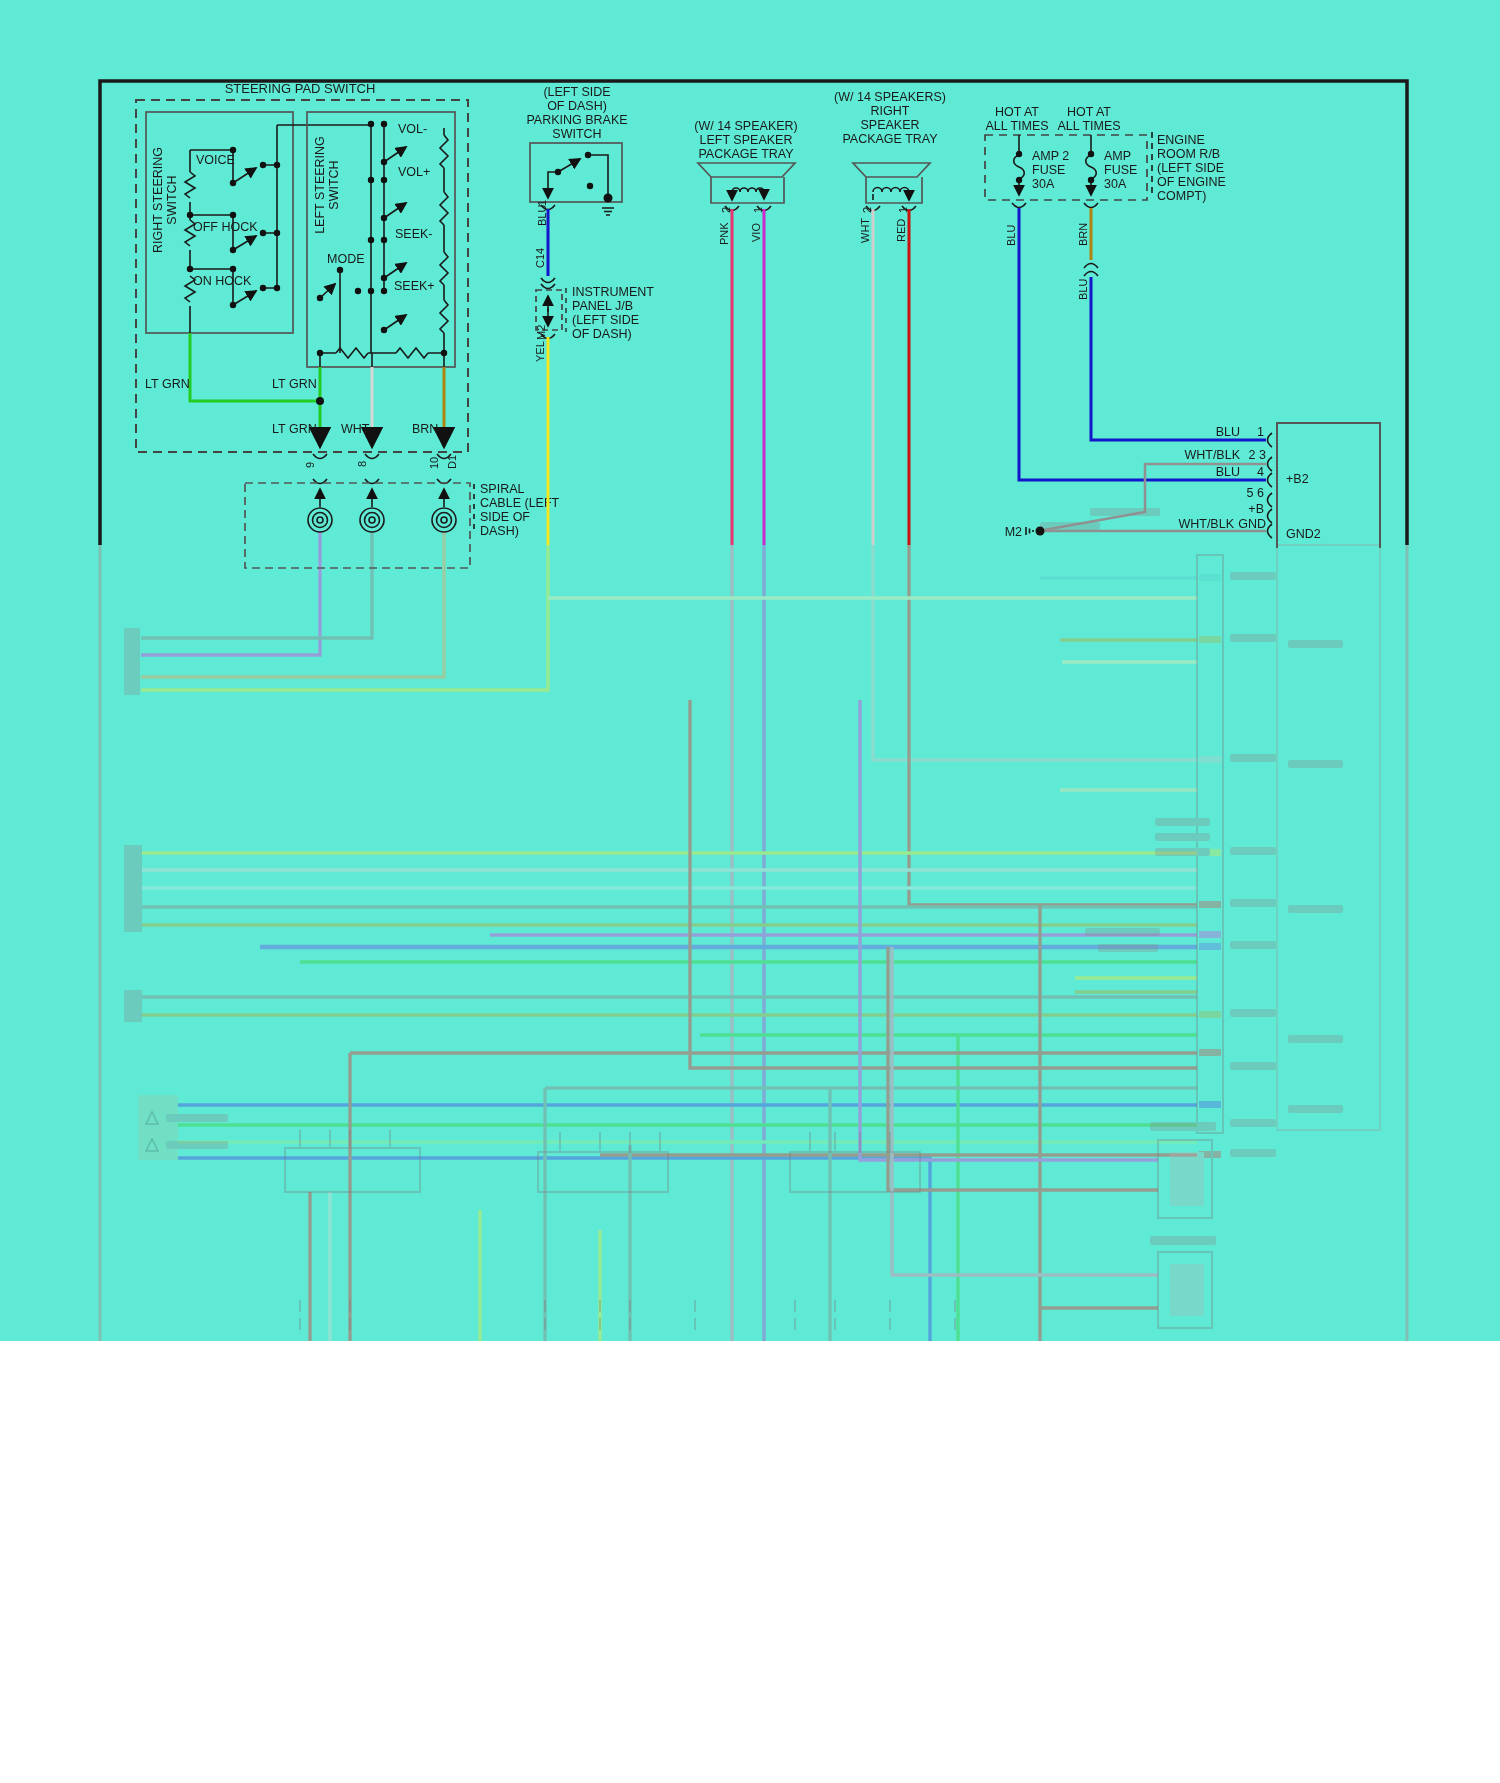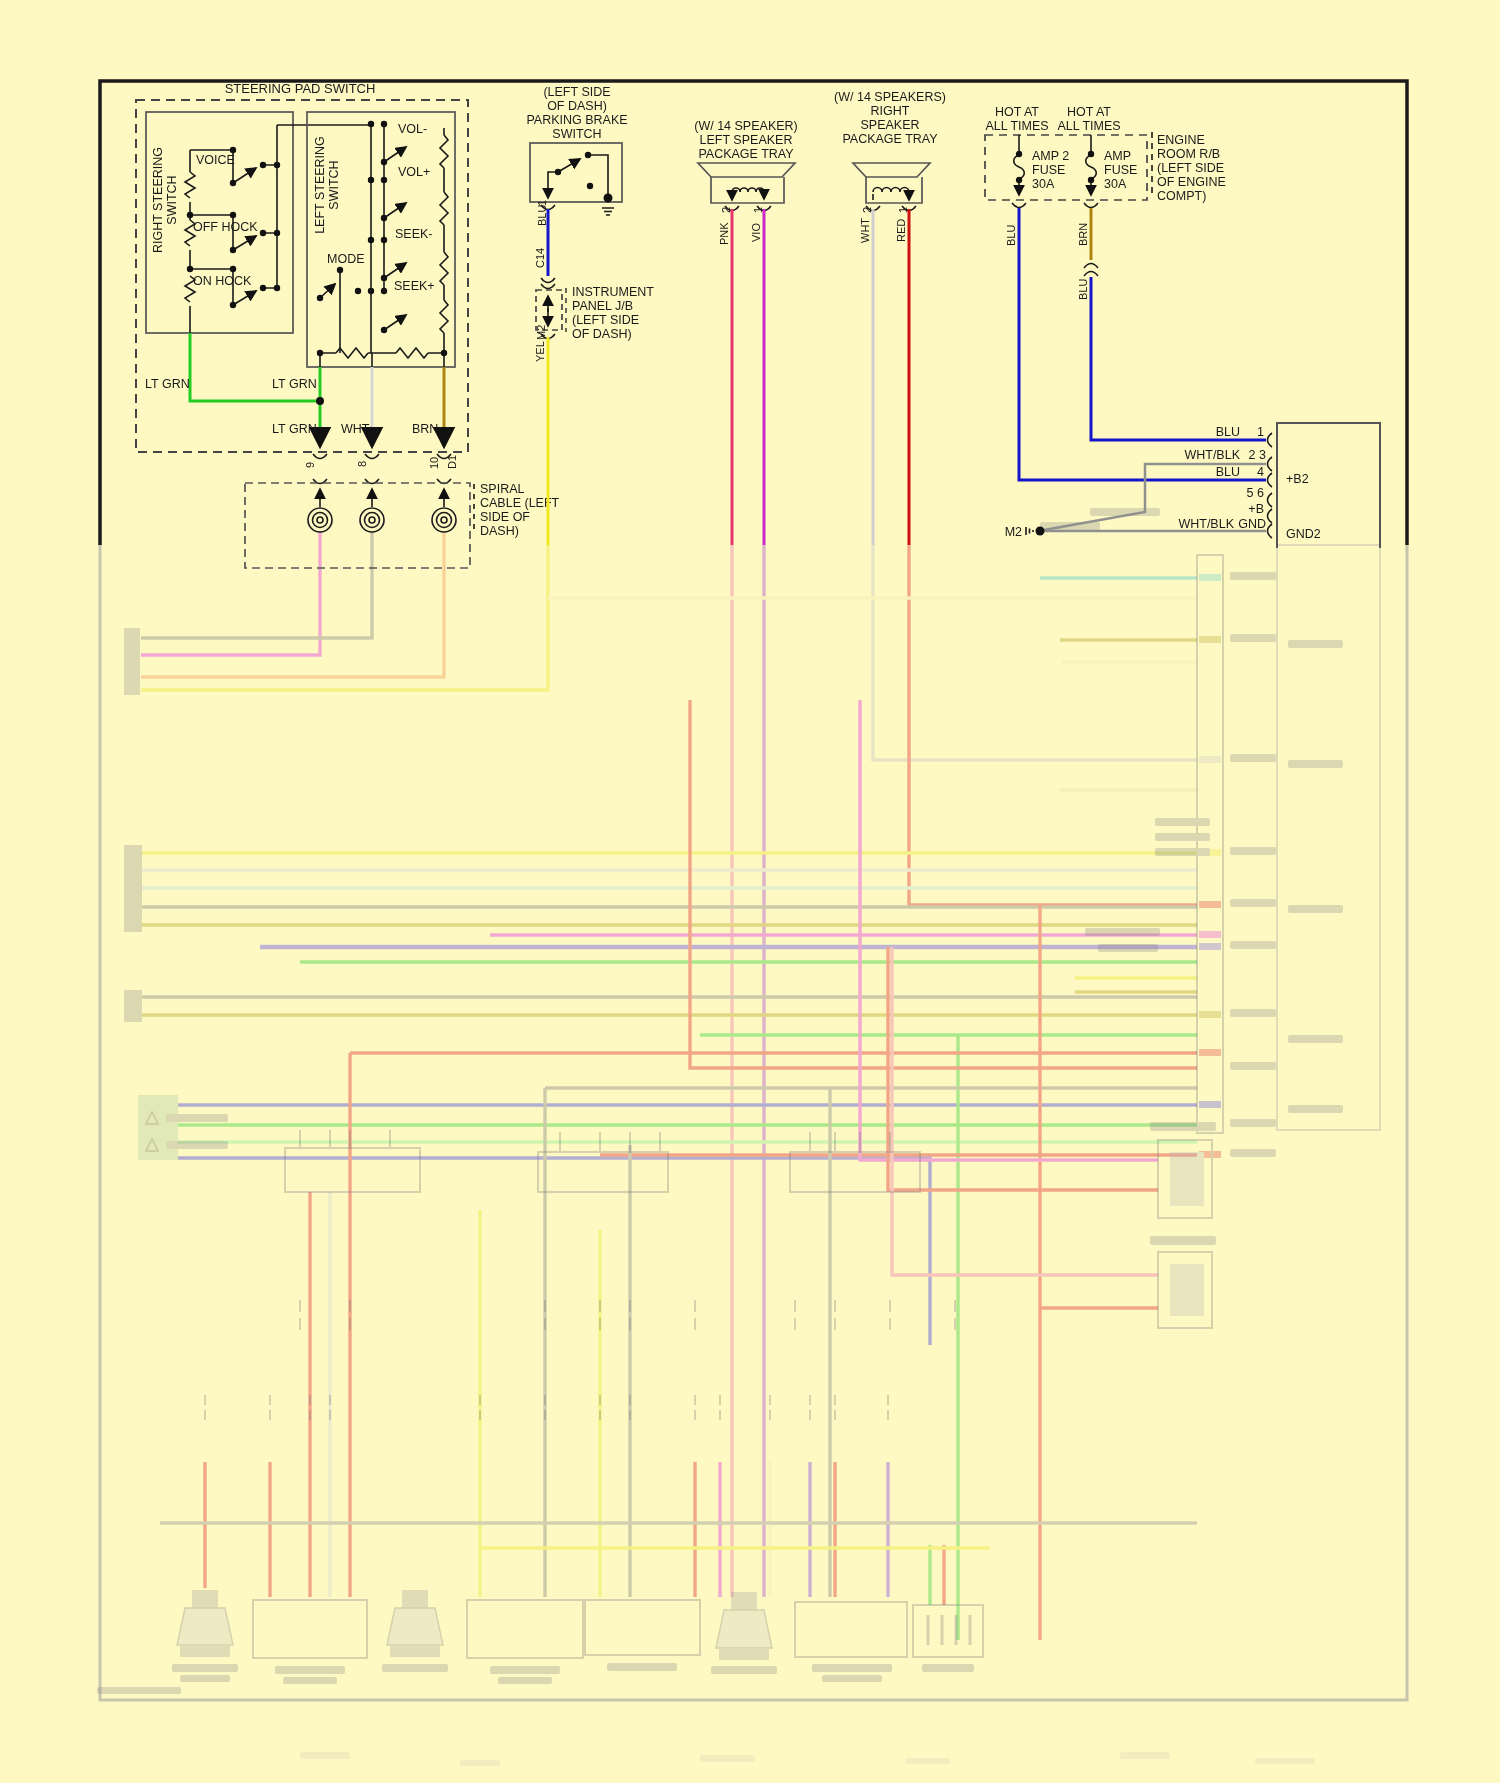--- a/index.html
+++ b/index.html
@@ -1,16 +1,16 @@
 <!DOCTYPE html>
 <html><head>
 <meta charset="utf-8">
 <style>
   html,body{margin:0;padding:0;background:#ffffff;}
-  #stage{position:relative;width:1500px;height:1783px;background:#fef9c3;font-family:"Liberation Sans",sans-serif;}
+  #stage{position:relative;width:1500px;height:1341px;background:#5eead4;font-family:"Liberation Sans",sans-serif;}
   svg{position:absolute;left:0;top:0;}
   text{font-family:"Liberation Sans",sans-serif;fill:#1a1a1a;}
   .lbl{font-size:12.5px;}
   .pin{font-size:11px;}
   .ttl{font-size:13px;}
 </style>
 </head>
 <body>
 
 <div id="stage">

